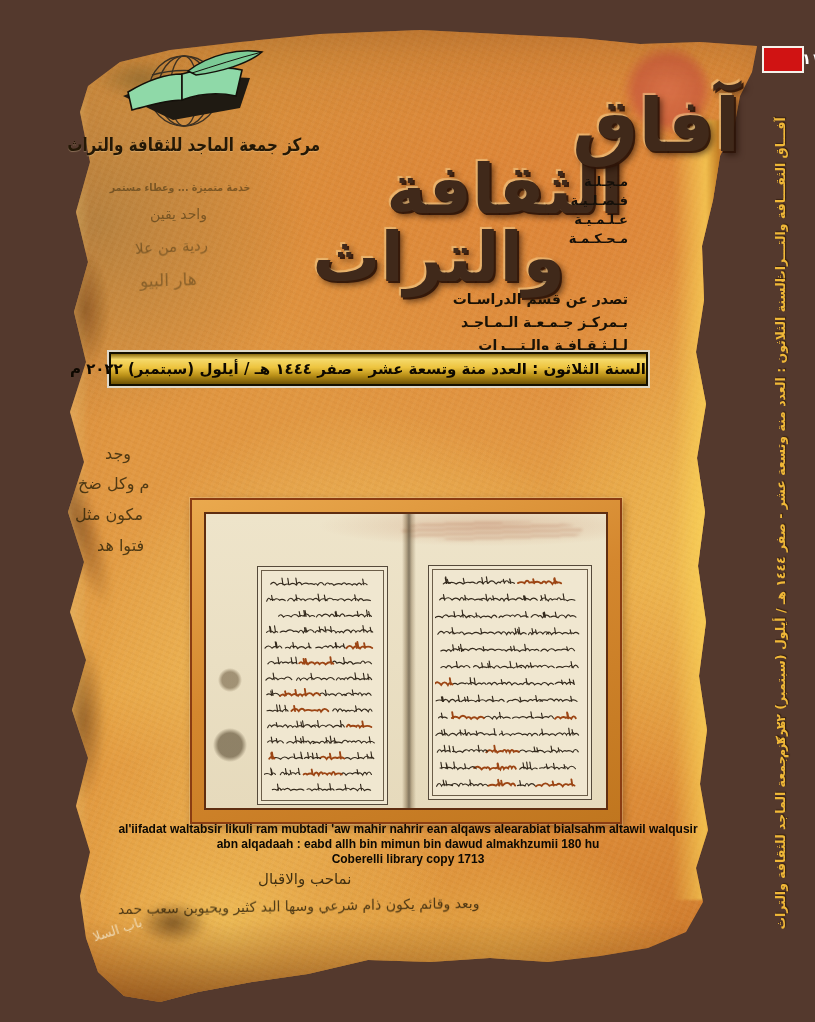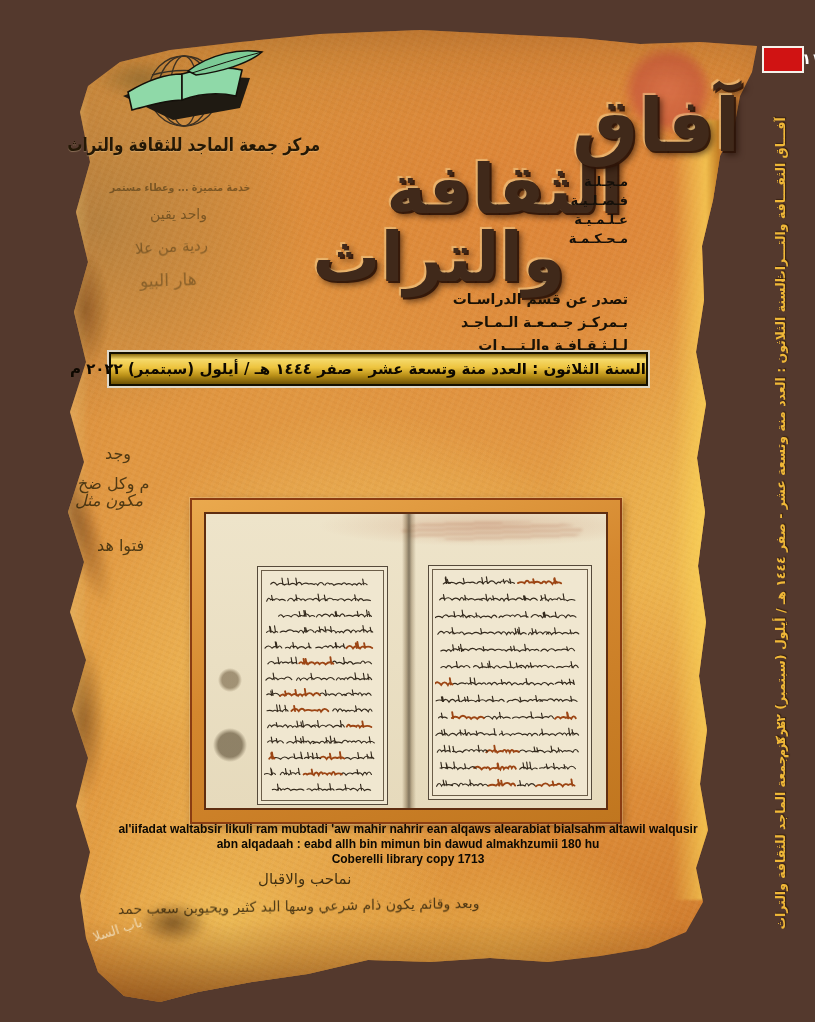--- a/index.html
+++ b/index.html
@@ -91,21 +91,21 @@
   .caption div{position:static;font-family:"Liberation Sans",sans-serif;font-size:12px;font-weight:bold;
     color:#0b0803;line-height:15px;white-space:nowrap;}
 
   
   .scrib{color:#2c2208;font-size:16px;white-space:nowrap;direction:rtl;filter:blur(.3px);}
   .ul0{left:150px;top:206px;font-size:14px;opacity:.5;}
   .ul1{left:135px;top:238px;font-size:15px;opacity:.45;transform:rotate(-3deg);}
   .ul2{left:140px;top:270px;font-size:17px;opacity:.4;transform:rotate(-2deg);}
   .lf0{left:105px;top:444px;opacity:.8;}
   .lf1{left:78px;top:474px;opacity:.8;}
-  .lf2{left:75px;top:491px;opacity:.8;font-style:italic;}
+  .lf2{left:75px;top:505px;opacity:.8;}
   .lf3{left:78px;top:536px;opacity:.8;margin-left:19px;}
   .b0{left:258px;top:870px;font-size:15px;opacity:.85;color:#241a06;}
   .b1{left:118px;top:898px;font-size:14px;opacity:.8;color:#241a06;letter-spacing:.5px;transform:rotate(-1deg);filter:blur(.4px);}
   .b2{left:92px;top:922px;font-size:13px;color:rgba(245,235,210,.75);transform:rotate(-18deg);}
 
   
   .badge{left:762px;top:46px;width:36px;height:27px;background:var(--badge-red,#d01313);
     border:2px solid #f5f2ea;text-align:center;padding-left:38px;}
   .badge span{position:static;font-size:15px;font-weight:bold;color:#fff;line-height:23px;letter-spacing:2px;}
   .vwrap{left:745px;width:70px;}

